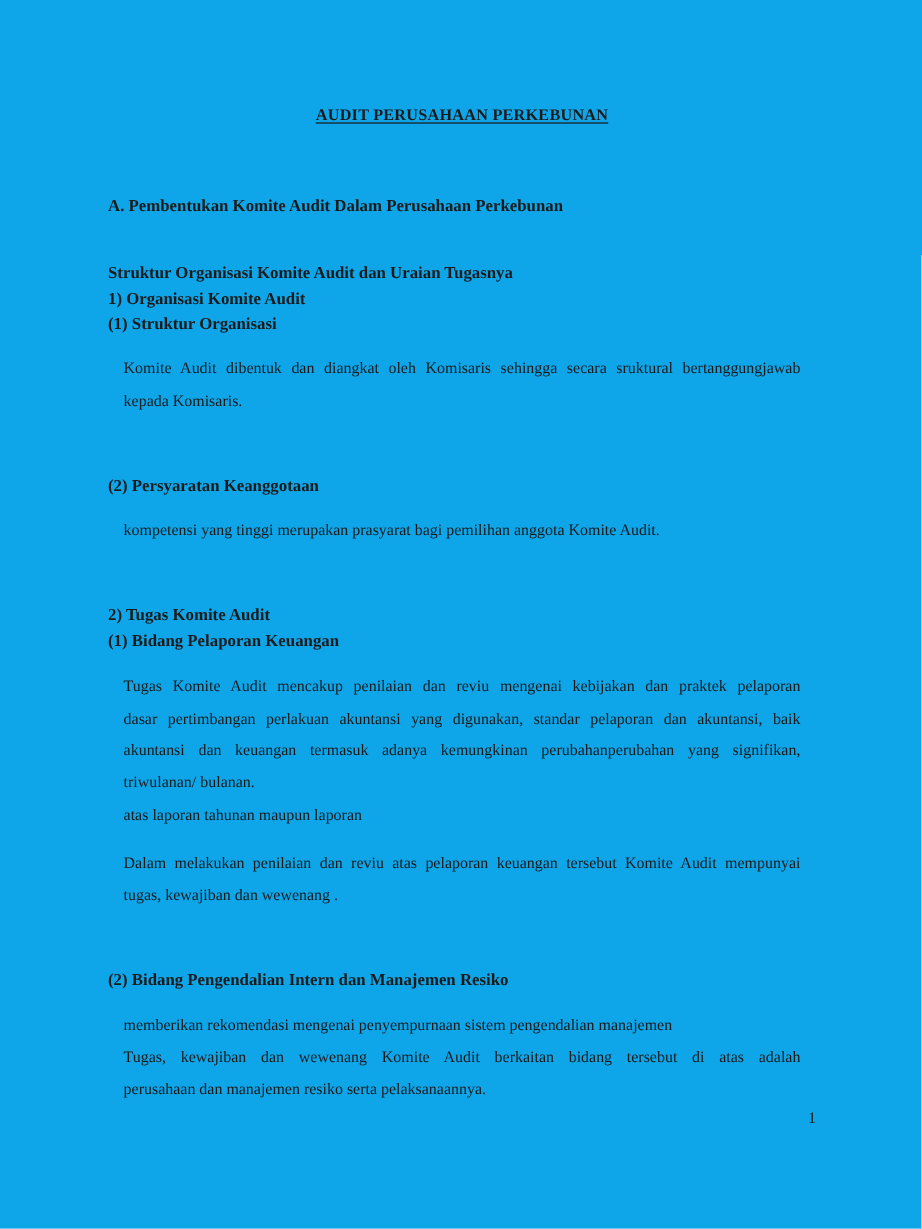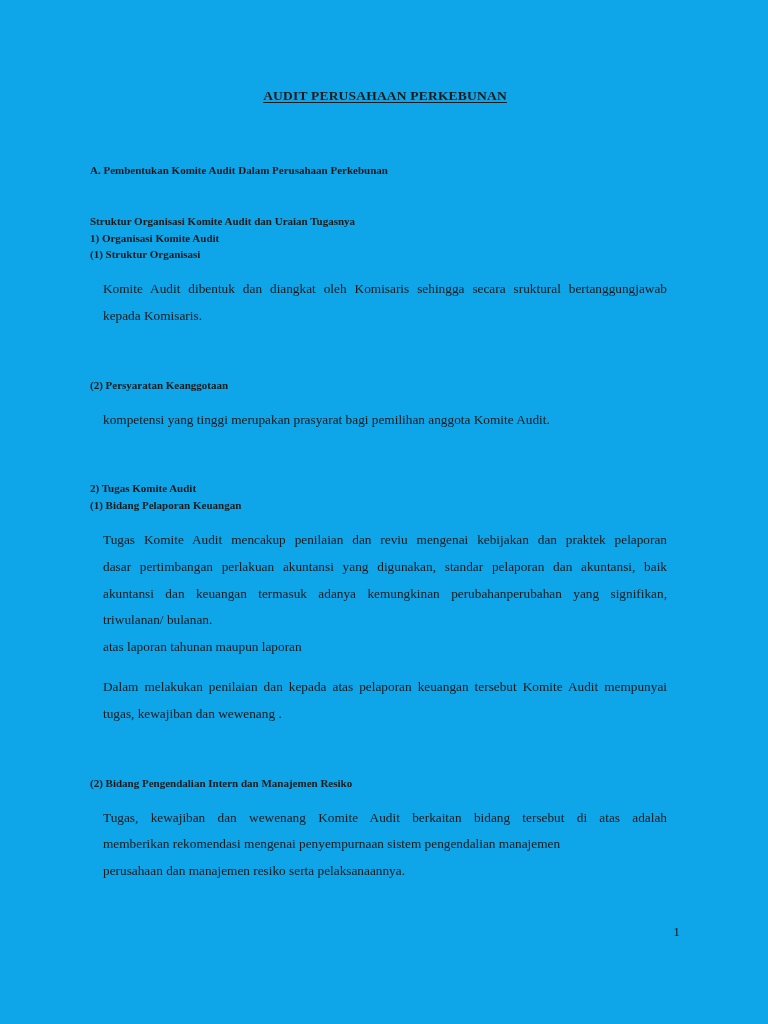--- a/index.html
+++ b/index.html
@@ -37,21 +37,21 @@
   }
   .doc-title span {
     text-decoration: underline;
     text-underline-offset: 2px;
   }
   .spacer-lg { height: 56px; }
   .spacer-md { height: 34px; }
   .spacer-sm { height: 20px; }
   .heading {
     font-weight: bold;
-    font-size: 11px;
+    font-size: 14px;
     line-height: 1.52;
     margin: 0;
     padding: 0;
     text-align: left;
     white-space: nowrap;
   }
   .para {
     font-size: 13.3px;
     line-height: 2.02;
     margin: 13px;
@@ -125,32 +125,32 @@
 
     <div class="para">
       <span class="jline loose">Tugas Komite Audit mencakup penilaian dan reviu mengenai kebijakan dan praktek pelaporan</span>
       <span class="jline loose">dasar pertimbangan perlakuan akuntansi yang digunakan, standar pelaporan dan akuntansi, baik</span>
       <span class="jline loose">akuntansi dan keuangan termasuk adanya kemungkinan perubahanperubahan yang signifikan,</span>
       <span class="jline last">triwulanan/ bulanan.</span>
       <span class="jline last">atas laporan tahunan maupun laporan</span>
     </div>
 
     <div class="para">
-      <span class="jline loose">Dalam melakukan penilaian dan kepada atas pelaporan keuangan tersebut Komite Audit mempunyai</span>
+      <span class="jline loose">Dalam melakukan penilaian dan reviu atas pelaporan keuangan tersebut Komite Audit mempunyai</span>
       <span class="jline last">tugas, kewajiban dan wewenang .</span>
     </div>
 
     <div class="spacer-sm"></div>
     <div style="height:14px"></div>
 
     <p class="heading">(2) Bidang Pengendalian Intern dan Manajemen Resiko</p>
 
     <div class="para">
+      <span class="jline last">memberikan rekomendasi mengenai penyempurnaan sistem pengendalian manajemen</span>
       <span class="jline loose">Tugas, kewajiban dan wewenang Komite Audit berkaitan bidang tersebut di atas adalah</span>
-      <span class="jline last">memberikan rekomendasi mengenai penyempurnaan sistem pengendalian manajemen</span>
       <span class="jline last">perusahaan dan manajemen resiko serta pelaksanaannya.</span>
     </div>
 
   </div>
 
   <div class="page-number">1</div>
 
 </div>
 
 </body></html>

